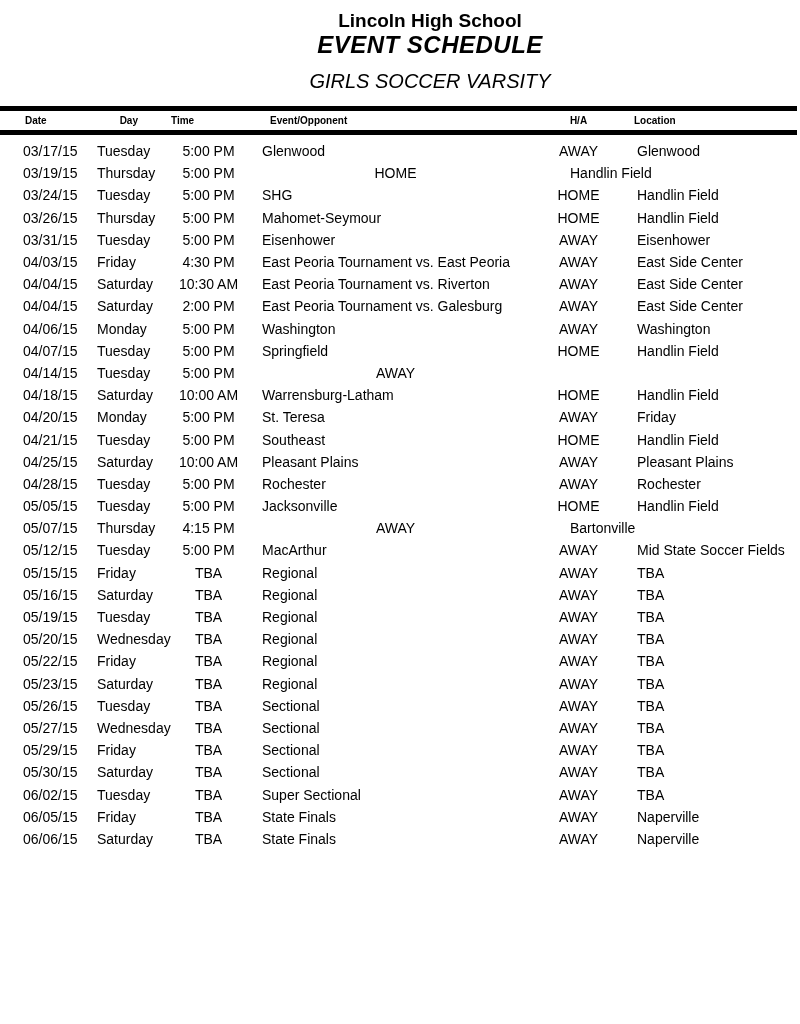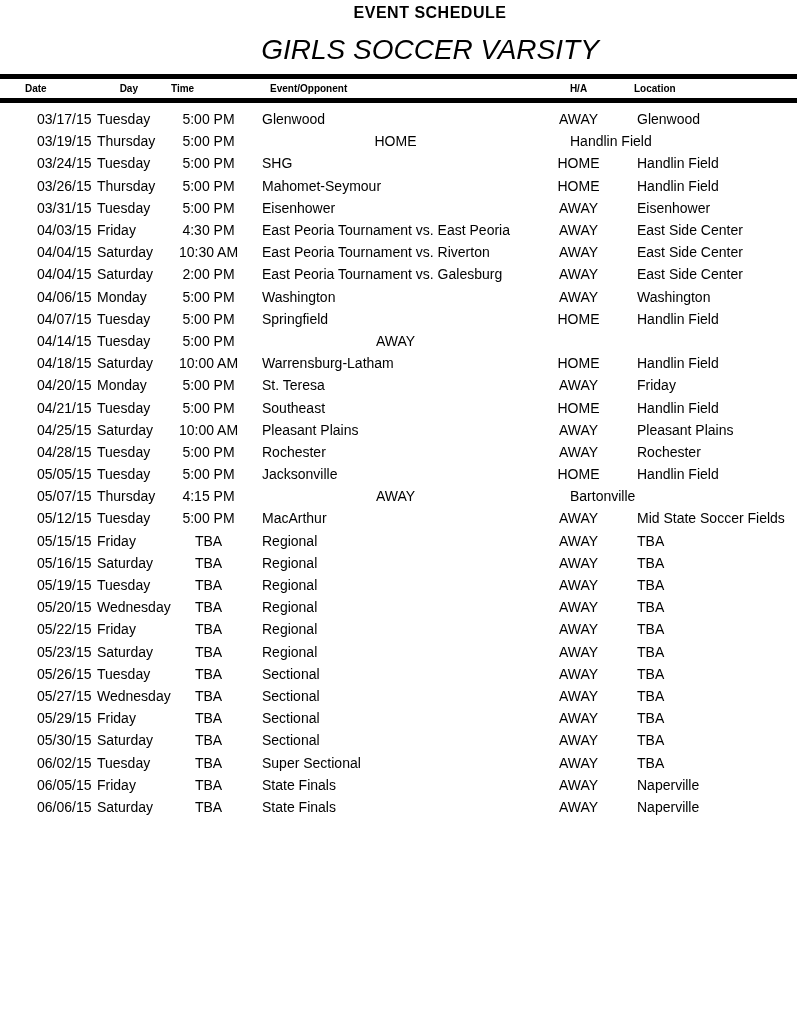--- a/index.html
+++ b/index.html
@@ -21,28 +21,29 @@
     width: 740px;
     text-align: center;
   }
   .school-name {
     margin-top: 9px;
     font-size: 19px;
     line-height: 23px;
     font-weight: bold;
   }
   .event-schedule {
-    font-size: 16px;
+    font-size: 24px;
     line-height: 26px;
     font-weight: bold;
     letter-spacing: 0.5px;
+    font-style: italic;
   }
   .subtitle {
     margin-top: 12px;
-    font-size: 28px;
+    font-size: 20px;
     line-height: 23px;
     font-style: italic;
   }
   .rule {
     margin-top: 0;
     width: 797px;
     height: 5px;
     background: #000000;
   }
   .rule-top { margin-top: 13px; }
@@ -71,33 +72,34 @@
   }
   .row {
     height: 22.2px;
     font-size: 14px;
   }
   .row > div {
     display: flex;
     align-items: center;
     white-space: nowrap;
   }
-  .c-date { padding-left: 37px; }
+  .c-date { padding-left: 23px; }
   .c-day  { padding-left: 1px; }
   .c-time { justify-content: center; }
   .c-event { padding-left: 16px; }
   .c-ha { justify-content: center; }
   .c-location { padding-left: 25px; }
 </style>
 </head>
 <body>
 
 <div class="page">
 
   <div class="title-block">
+    <div class="school-name">Lincoln High School</div>
     <div class="event-schedule">EVENT SCHEDULE</div>
     <div class="subtitle">GIRLS SOCCER VARSITY</div>
   </div>
 
   <div class="rule rule-top"></div>
 
   <div class="grid-row header-row">
     <div class="h-date">Date</div>
     <div class="h-day">Day</div>
     <div class="h-time">Time</div>

